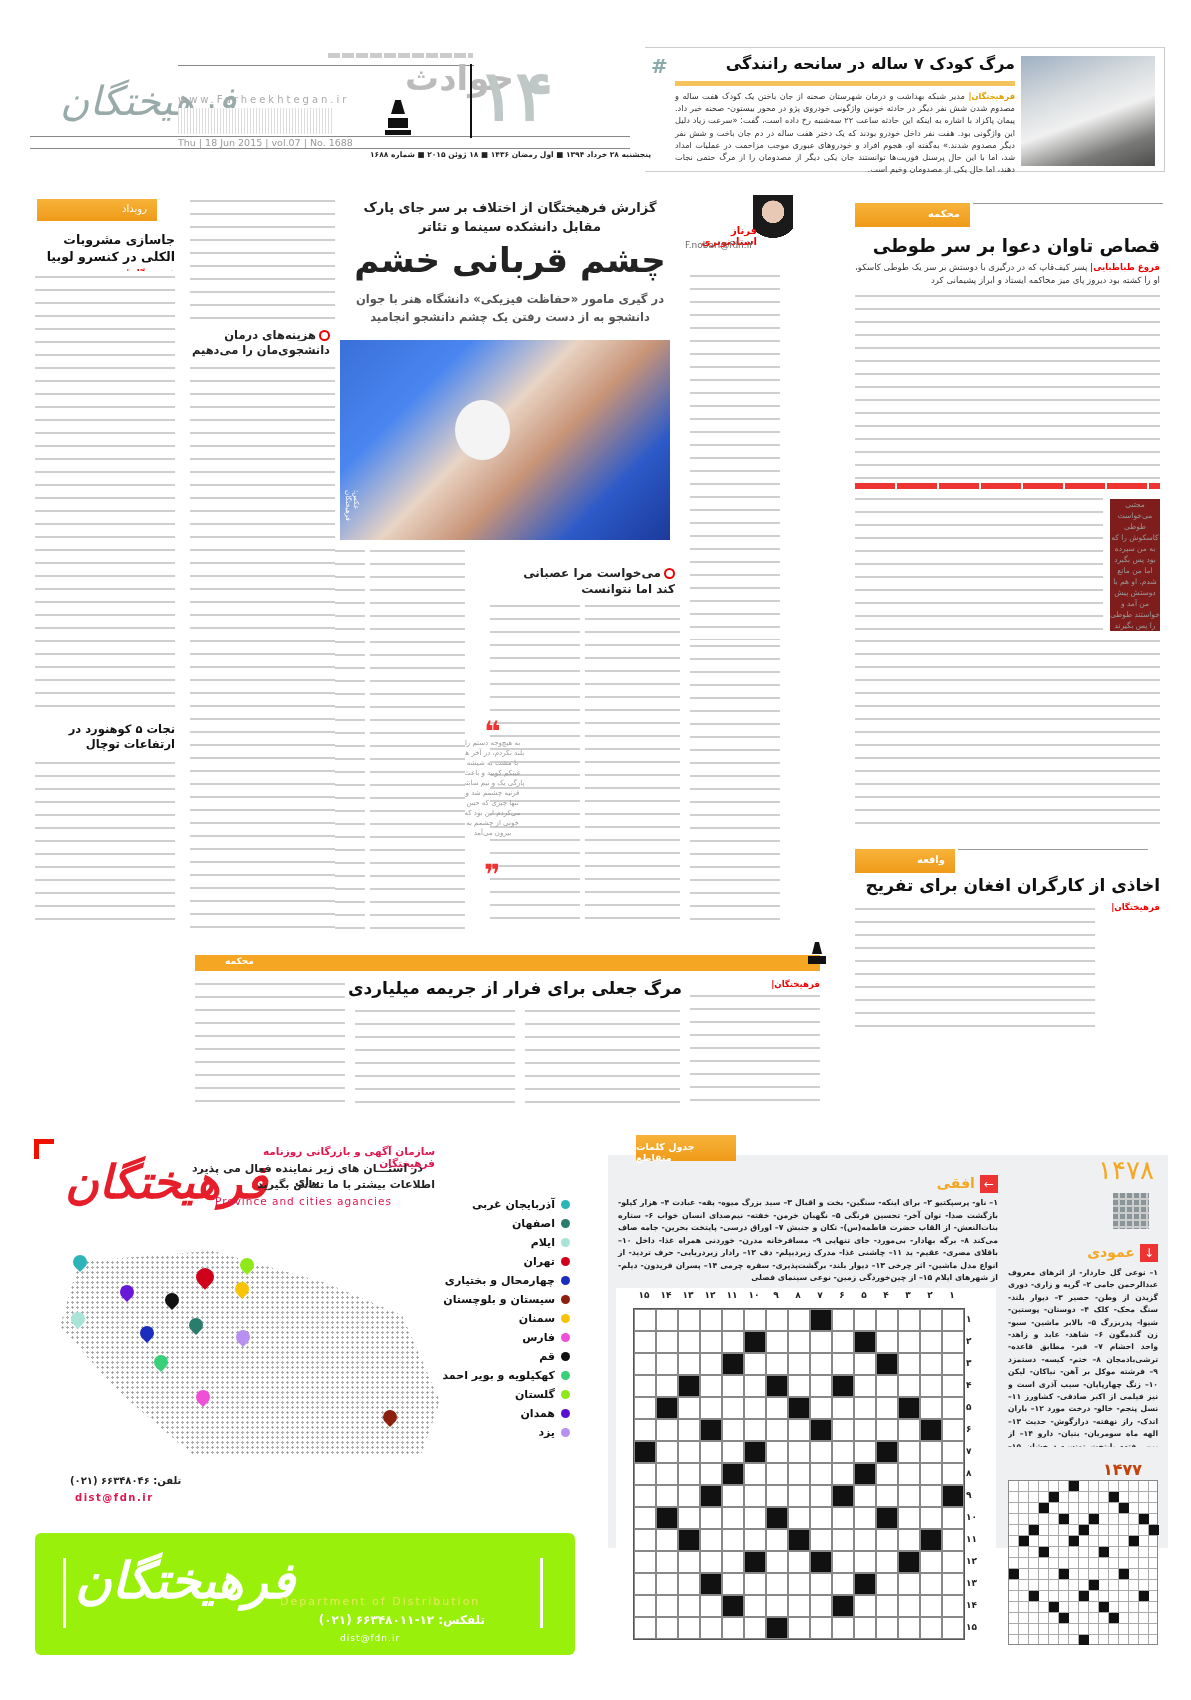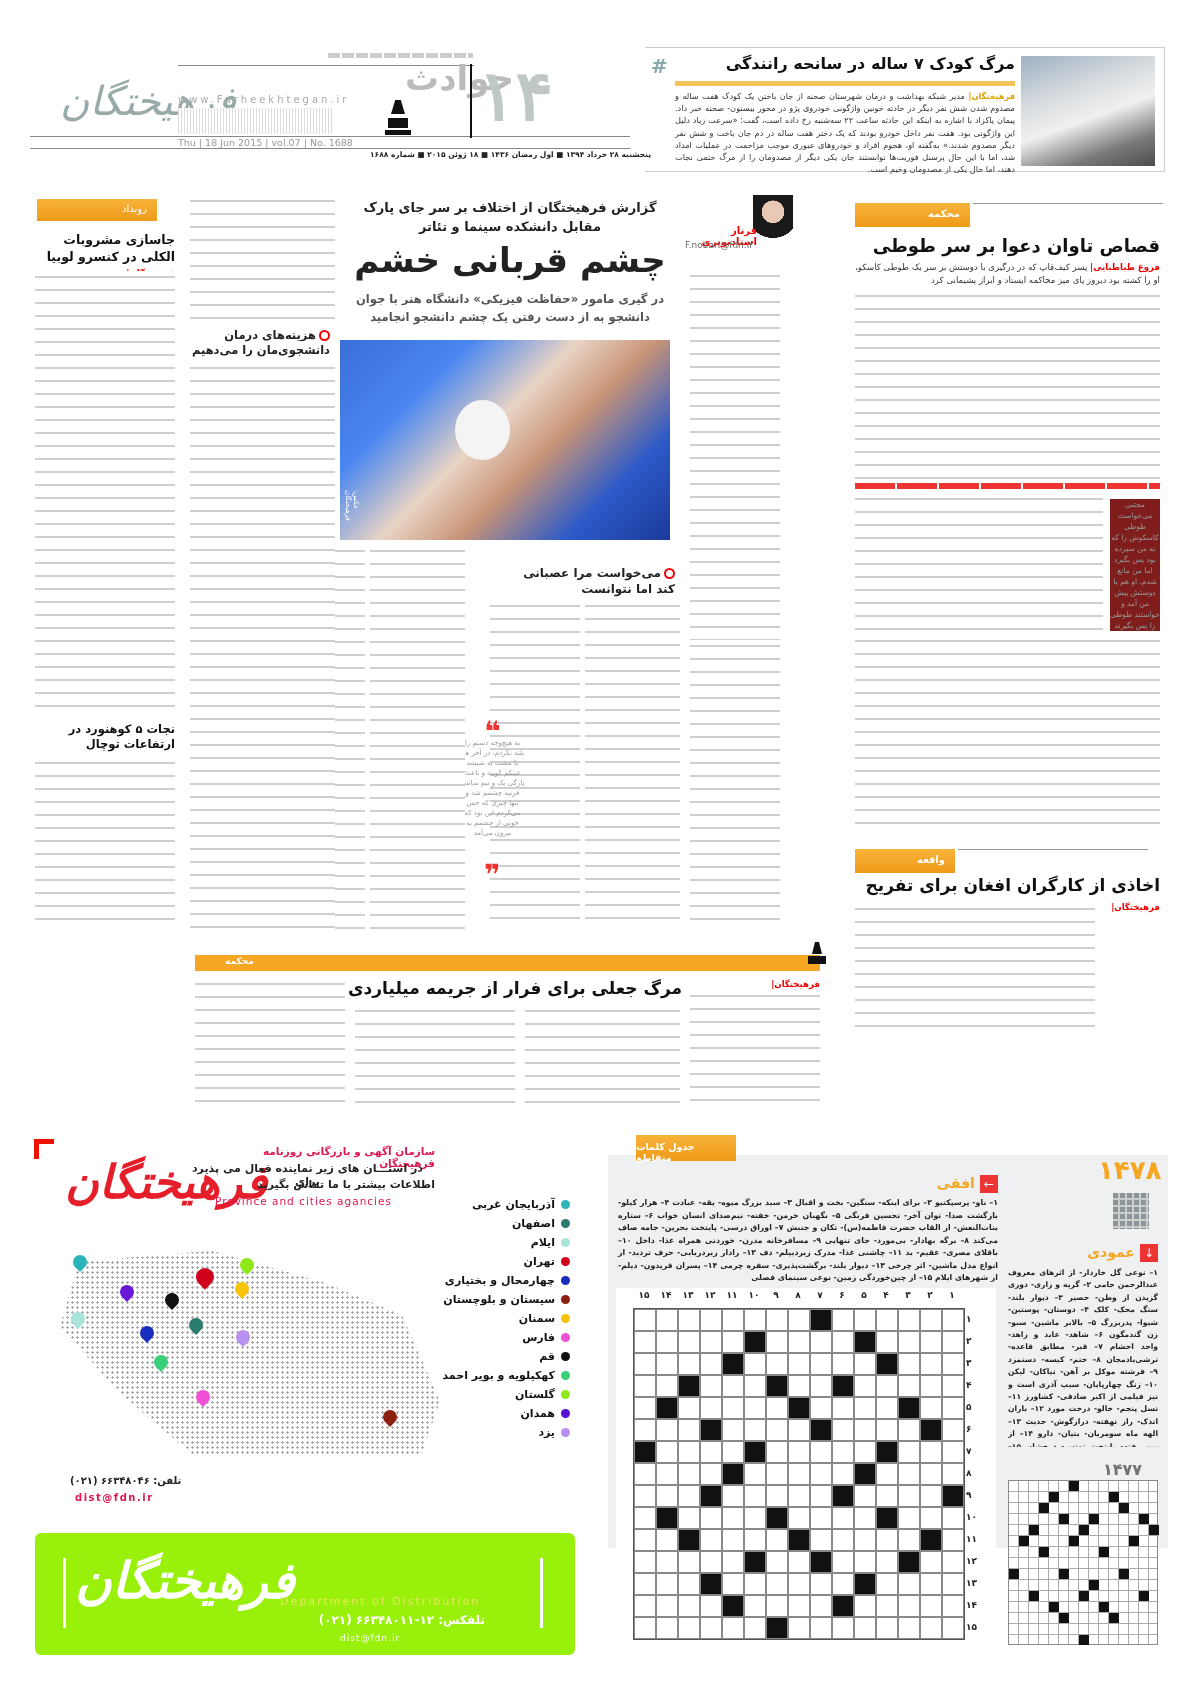--- a/index.html
+++ b/index.html
@@ -246,21 +246,21 @@
   <div class="abs" style="left:40px;top:18px;font-family:'DejaVu Serif',serif;font-size:50px;font-style:italic;color:#fff;font-weight:bold;letter-spacing:-3px">فرهیختگان</div>
   <div class="abs" style="left:245px;top:62px;font-size:11px;color:#e8e860;letter-spacing:2px">Department of Distribution</div>
   <div class="abs" style="left:250px;top:80px;width:200px;font-size:12px;font-weight:bold;color:#fff;direction:rtl;text-align:right">تلفکس: ۱۲-۶۶۳۴۸۰۱۱ (۰۲۱)</div>
   <div class="abs" style="left:305px;top:100px;font-size:9px;color:#fff;letter-spacing:1px">dist@fdn.ir</div>
 </div>
 
 <div class="abs" style="left:608px;top:1155px;width:560px;height:393px;background:#eef0f1">
   <div class="abs" style="left:28px;top:-20px;width:100px;height:26px;background:linear-gradient(#f7b33a,#ef9a18)">
     <span class="abs" style="right:8px;top:6px;font-size:9.5px;color:#fff;font-weight:bold">جدول کلمات متقاطع</span>
   </div>
-  <div class="abs" style="left:490px;top:0;font-size:26px;color:#f5a623;font-weight:bold">۱۴۷۸</div>
+  <div class="abs" style="left:490px;top:0;font-size:26px;color:#f5a623;font-weight:normal">۱۴۷۸</div>
   <div class="abs" style="left:505px;top:38px;width:36px;height:36px;background:#8a9599;background-image:repeating-linear-gradient(90deg,transparent 0 5px,#ccc 5px 7px),repeating-linear-gradient(transparent 0 5px,#ccc 5px 7px)"></div>
 
   <div class="abs" style="left:300px;top:18px;width:90px;direction:rtl;text-align:right">
     <span style="display:inline-block;width:18px;height:18px;background:#e33;color:#fff;font-size:12px;text-align:center;line-height:18px;vertical-align:middle">←</span>
     <span style="font-size:14px;color:#f5a623;font-weight:bold">افقی</span>
   </div>
   <p class="abs" style="left:10px;top:42px;width:380px;font-size:7.8px;line-height:12.5px;direction:rtl;text-align:justify;color:#222;font-weight:bold">۱– ناو- پرسپکتیو ۲– برای اینکه- سنگین- بخت و اقبال ۳– سید بزرگ میوه- یقه- عبادت ۴– هزار کیلو- بازگشت صدا- توان آخر- تحسین فرنگی ۵– نگهبان خرمن- خفته- نیم‌صدای انسان خواب ۶– ستاره بنات‌النعش- از القاب حضرت فاطمه(س)- تکان و جنبش ۷– اوراق درسی- پایتخت بحرین- جامه صاف می‌کند ۸– برگه بهادار- بی‌مورد- جای تنهایی ۹– مسافرخانه مدرن- خوردنی همراه غذا- داخل ۱۰– باقلای مصری- عقیم- ید ۱۱– چاشنی غذا- مدرک زیردیپلم- دف ۱۲– رادار زیردریایی- حرف تردید- از انواع مدل ماشین- اثر چرخی ۱۳– دیوار بلند- برگشت‌پذیری- سفره چرمی ۱۴– پسران فریدون- دیلم- از شهرهای ایلام ۱۵– از چین‌خوردگی زمین- نوعی سینمای فصلی</p>
 
   <div class="abs" style="left:440px;top:87px;width:110px;direction:rtl;text-align:right">
     <span style="display:inline-block;width:18px;height:18px;background:#e33;color:#fff;font-size:12px;text-align:center;line-height:18px;vertical-align:middle">↓</span>
@@ -525,21 +525,21 @@
         <span>۹</span>
         <span>۱۰</span>
         <span>۱۱</span>
         <span>۱۲</span>
         <span>۱۳</span>
         <span>۱۴</span>
         <span>۱۵</span>
     </div>
   </div>
 
-  <div class="abs" style="left:495px;top:305px;font-size:16px;color:#737373;font-weight:bold">۱۴۷۷</div>
+  <div class="abs" style="left:495px;top:305px;font-size:16px;color:#c2410c;font-weight:bold">۱۴۷۷</div>
   <div class="abs" style="left:400px;top:325px;width:150px;height:165px;border:1px solid #888;background-color:#fff;background-image:repeating-linear-gradient(90deg,transparent 0 9px,#aaa 9px 10px),repeating-linear-gradient(transparent 0 10px,#aaa 10px 11px)">
     <div style="position:absolute;left:60px;top:0;width:10px;height:10px;background:#111"></div>
     <div style="position:absolute;left:40px;top:11px;width:10px;height:10px;background:#111"></div>
     <div style="position:absolute;left:100px;top:11px;width:10px;height:10px;background:#111"></div>
     <div style="position:absolute;left:30px;top:22px;width:10px;height:10px;background:#111"></div>
     <div style="position:absolute;left:110px;top:22px;width:10px;height:10px;background:#111"></div>
     <div style="position:absolute;left:50px;top:33px;width:10px;height:10px;background:#111"></div>
     <div style="position:absolute;left:80px;top:33px;width:10px;height:10px;background:#111"></div>
     <div style="position:absolute;left:130px;top:33px;width:10px;height:10px;background:#111"></div>
     <div style="position:absolute;left:20px;top:44px;width:10px;height:10px;background:#111"></div>

